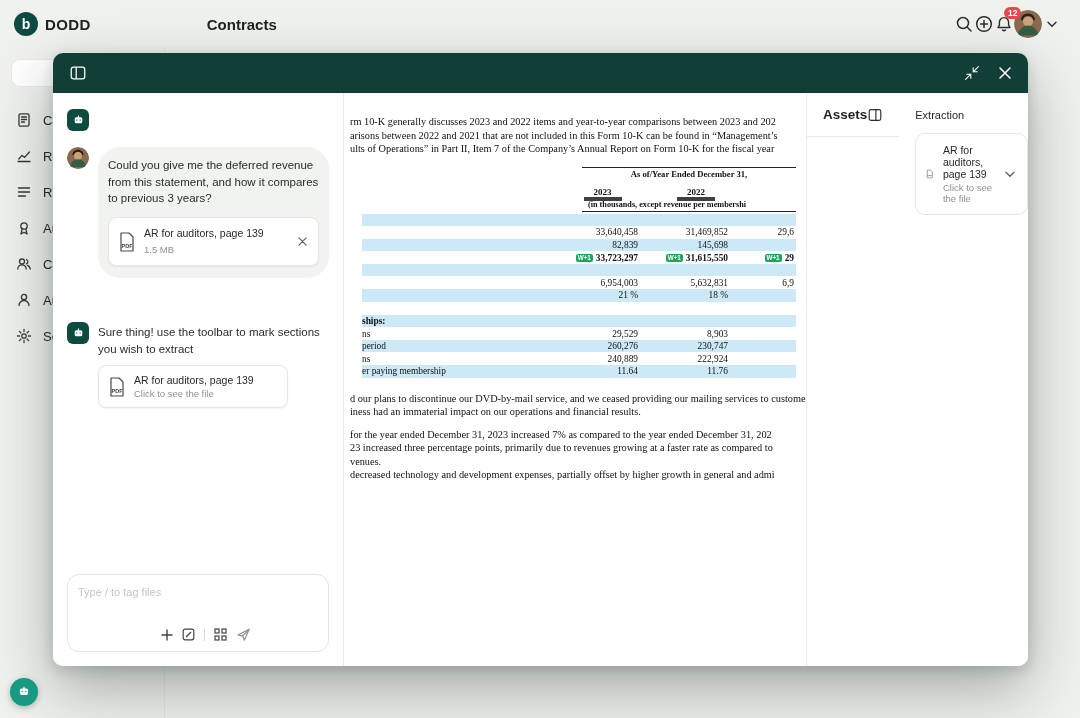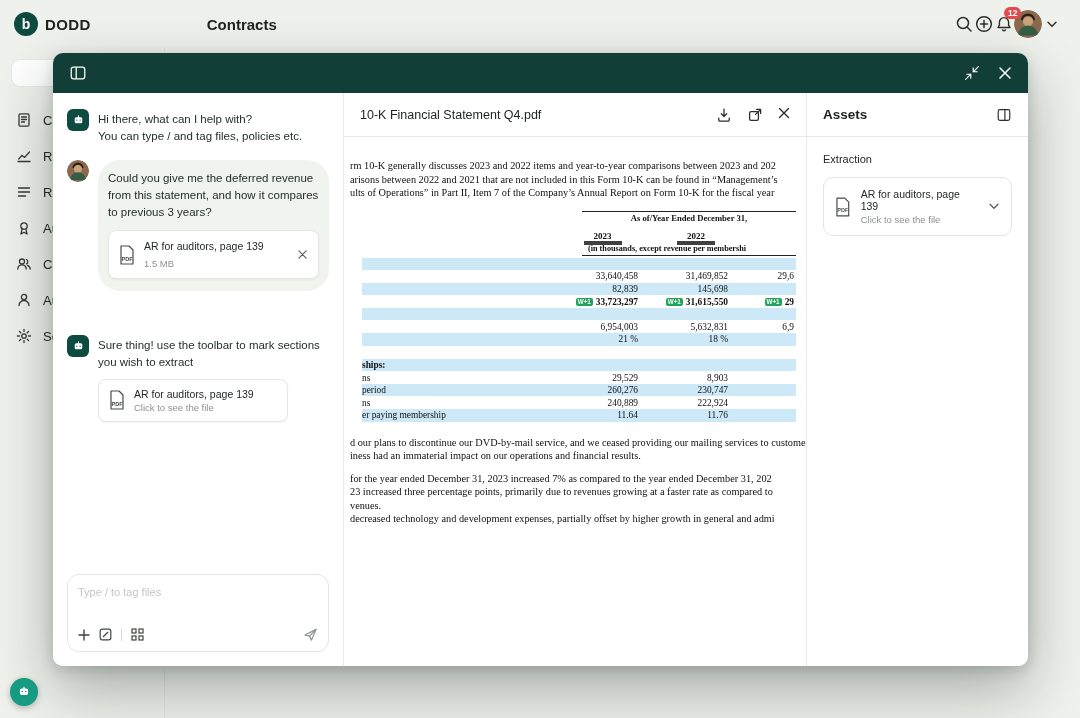--- a/index.html
+++ b/index.html
@@ -39,21 +39,21 @@
   .user-avatar {width:22px; height:22px; border-radius:50%; overflow:hidden; flex:none;}
   .msg-text {font-size:11.5px; line-height:1.45; color:#252f2b; padding-top:2px;}
   .user-bubble {background:#f1f3ef; border-radius:22px; padding:10px 10px 12px; font-size:11.5px; line-height:1.45; flex:1; color:#252f2b;}
   .attach-card {background:#fff; border:1px solid #e4e7e3; border-radius:8px; display:flex; align-items:center; gap:8px; padding:8px 9px; margin-top:10px; box-shadow:0 1px 2px rgba(0,0,0,.05); cursor:pointer;}
   .attach-name {font-size:10.5px; color:#242a27;}
   .attach-sub {font-size:9.5px; color:#8d938f; margin-top:2px;}
   .attach-close {margin-left:auto; cursor:pointer; display:flex; padding:2px;}
   .bot-card {margin:-4px 0 16px 31px; width:190px;}
   .bot-card .attach-card {margin-top:0;}
 
-  .composer {margin-top:auto; border:1px solid #e2e5e1; border-radius:12px; min-height:78px; padding:11px 10px 9px; display:flex; flex-direction:column; cursor:text;}
+  .composer {margin-top:auto; border:1px solid #e2e5e1; border-radius:12px; min-height:78px; padding:11px 10px 9px; display:flex; flex-direction:row; cursor:text;}
   .composer-ph {font-size:11px; color:#c2c7c3;}
   .composer-row {margin-top:auto; display:flex; align-items:center; gap:9px;}
   .c-sep {width:1px; height:12px; background:#d7dad6;}
   .c-icon {cursor:pointer; display:flex;}
   .send {margin-left:auto;}
 
   
   .pdf-panel {flex:1; min-width:0; border-right:1px solid #e7eae6; display:flex; flex-direction:column;}
   .pdf-header {height:44px; flex:none; display:flex; align-items:center; padding:0 16px; border-bottom:1px solid #e7eae6;}
   .pdf-title {font-size:12.5px; color:#21272
@@ -77,21 +77,21 @@
   .tlabel {white-space:nowrap; overflow:hidden;}
   .bold {font-weight:700;}
   .tnum {text-align:right; padding-right:13px; white-space:nowrap;}
   .t3 {padding-right:2px; overflow:hidden;}
   .gbadge {display:inline-block; background:#21a35b; color:#fff; font-family:"Liberation Sans",sans-serif; font-size:6.3px; font-weight:700; border-radius:2px; padding:1px 2px; margin-right:3px; vertical-align:1px; line-height:1; cursor:pointer;}
   .tspacer {height:13px;}
   .pbody {margin-top:14px;}
   .pbody2 {margin-top:9px;}
 
   
-  .assets-panel {width:221px; flex:none; display:flex; flex-direction:column;}
+  .assets-panel {width:221px; flex:none; display:flex; }
   .assets-header {height:44px; display:flex; align-items:center; justify-content:space-between; padding:0 16px; border-bottom:1px solid #e7eae6;}
   .assets-title {font-size:13.5px; font-weight:600;}
   .assets-body {padding:16px;}
   .assets-section {font-size:11px; color:#242a27; margin-bottom:12px;}
   .assets-card {border:1px solid #e2e5e1; border-radius:10px; padding:10px; display:flex; align-items:center; gap:9px; cursor:pointer;}
   .assets-card .attach-name {font-size:10.5px;}
   .card-chev {margin-left:auto; cursor:pointer; display:flex; padding:2px;}
 
   
   .fab {position:absolute; left:10px; bottom:12px; width:28px; height:28px; border-radius:50%; background:#169b82; display:flex; align-items:center; justify-content:center; cursor:pointer; box-shadow:0 2px 6px rgba(0,0,0,.25);}
@@ -221,24 +221,20 @@
 
   <div class="modal-body">
 
     <div class="chat-panel">
 
       <div class="msg">
         <div class="bot-avatar">
           <svg width="13" height="13" viewBox="0 0 24 24">
               <path fill="#fff" d="M12 2.5a1 1 0 0 1 1 1V6h3.2A2.8 2.8 0 0 1 19 8.8v5.4a2.8 2.8 0 0 1-2.8 2.8H7.8A2.8 2.8 0 0 1 5 14.2V8.8A2.8 2.8 0 0 1 7.8 6H11V3.5a1 1 0 0 1 1-1zM9 10a1.3 1.3 0 1 0 0 2.6A1.3 1.3 0 0 0 9 10zm6 0a1.3 1.3 0 1 0 0 2.6A1.3 1.3 0 0 0 15 10z"></path>
             </svg>
-        </div>
-        <div class="msg-text">
-          <div>Hi there, what can I help with?</div>
-          <div>You can type / and tag files, policies etc.</div>
         </div>
       </div>
 
       <div class="msg">
         <div class="user-avatar">
           <svg width="22" height="22" viewBox="0 0 28 28">
               <circle cx="14" cy="14" r="14" fill="#8a6a4f"></circle>
               <circle cx="14" cy="11.5" r="5" fill="#caa27a"></circle>
               <path d="M14 3.5c-4.4 0-7 3-7 6.5l1.6.5a5.5 5.5 0 0 1 10.8 0l1.6-.5c0-3.5-2.6-6.5-7-6.5z" fill="#2b2018"></path>
               <path d="M4 25.5a10 10 0 0 1 20 0z" fill="#355c44"></path>
@@ -313,42 +309,20 @@
             <svg width="15" height="15" viewBox="0 0 16 16" fill="none" stroke="#8a938e" stroke-width="1.3" stroke-linejoin="round">
                 <path d="M2 8.5L14 2.5 9 14l-2-4.3z"></path>
                 <path d="M7 9.7l7-7.2"></path>
               </svg>
           </div>
         </div>
       </div>
     </div>
 
     <div class="pdf-panel">
-      <div class="pdf-header">
-        <div class="pdf-title">10-K Financial Statement Q4.pdf</div>
-        <div class="pdf-actions">
-          <div class="c-icon">
-            <svg width="16" height="16" viewBox="0 0 16 16" fill="none" stroke="#2a2f2c" stroke-width="1.3" stroke-linecap="round" stroke-linejoin="round">
-                <path d="M8 2.2v7.3M8 9.5L5.3 6.8M8 9.5l2.7-2.7"></path>
-                <path d="M2.8 11.2V13A1.2 1.2 0 0 0 4 14.2h8A1.2 1.2 0 0 0 13.2 13v-1.8"></path>
-              </svg>
-          </div>
-          <div class="c-icon">
-            <svg width="16" height="16" viewBox="0 0 16 16" fill="none" stroke="#2a2f2c" stroke-width="1.3" stroke-linecap="round" stroke-linejoin="round">
-                <rect x="2.6" y="4.6" width="8.8" height="8.8" rx="1.4"></rect>
-                <path d="M9.6 2.4h4v4M13.4 2.6L8.6 7.4"></path>
-              </svg>
-          </div>
-          <div class="c-icon">
-            <svg width="12" height="12" viewBox="0 0 12 12" fill="none" stroke="#2a2f2c" stroke-width="1.4" stroke-linecap="round">
-                <path d="M1.5 1.5l9 9M10.5 1.5l-9 9"></path>
-              </svg>
-          </div>
-        </div>
-      </div>
 
       <div class="pdf-content">
         <div class="pline">rm 10-K generally discusses 2023 and 2022 items and year-to-year comparisons between 2023 and 202</div>
         <div class="pline">arisons between 2022 and 2021 that are not included in this Form 10-K can be found in “Management’s</div>
         <div class="pline">ults of Operations” in Part II, Item 7 of the Company’s Annual Report on Form 10-K for the fiscal year</div>
 
         <div class="ftable">
           <div class="tcap-row">
               <div></div>
               <div class="tcap">As of/Year Ended December 31,</div>

